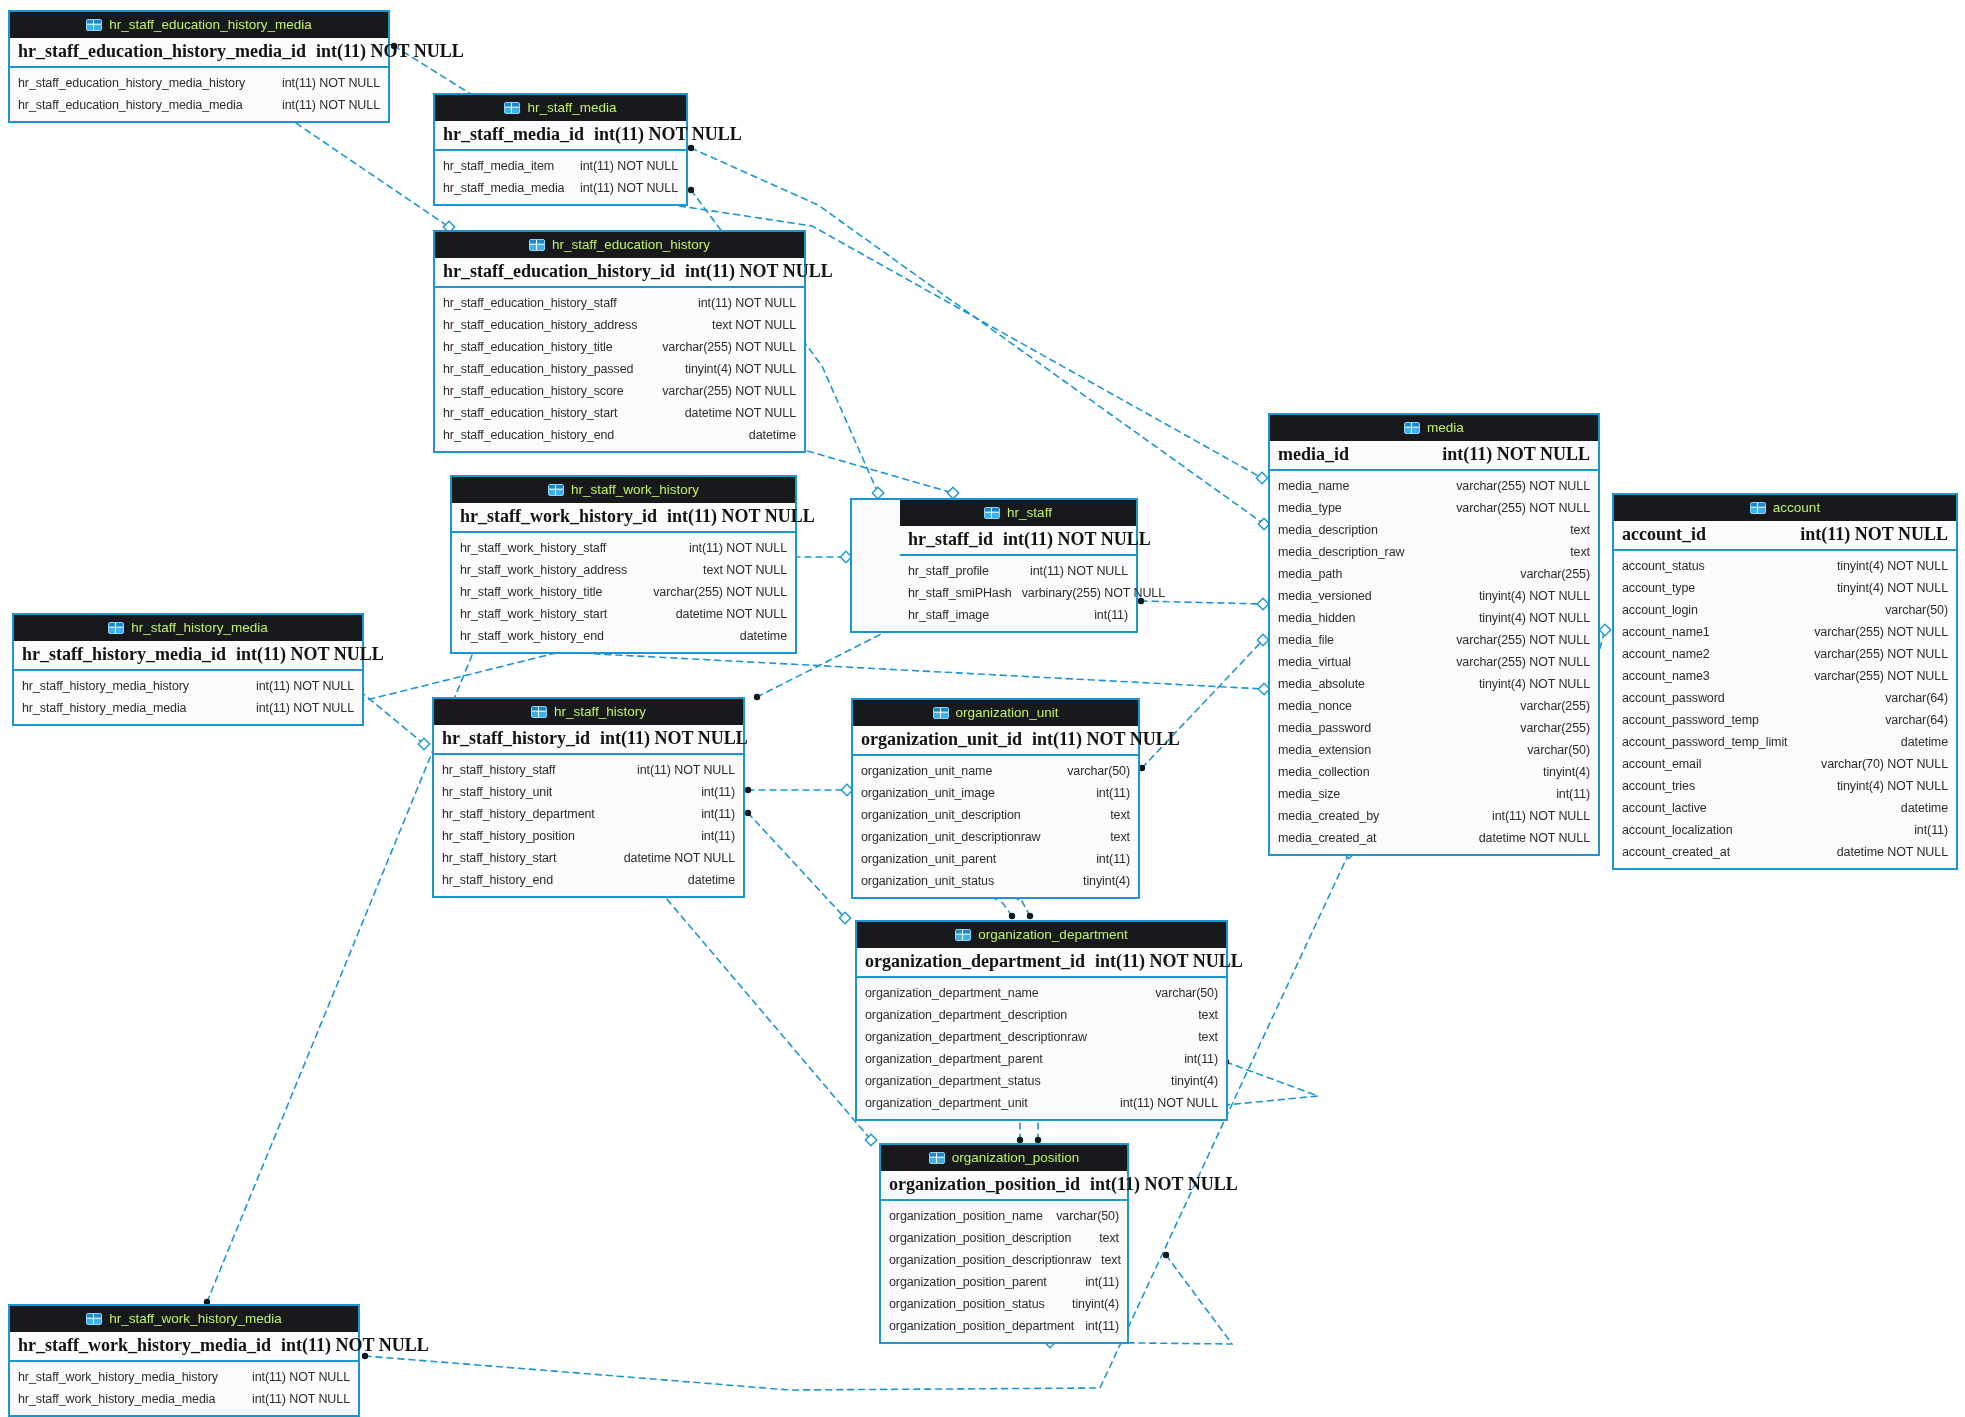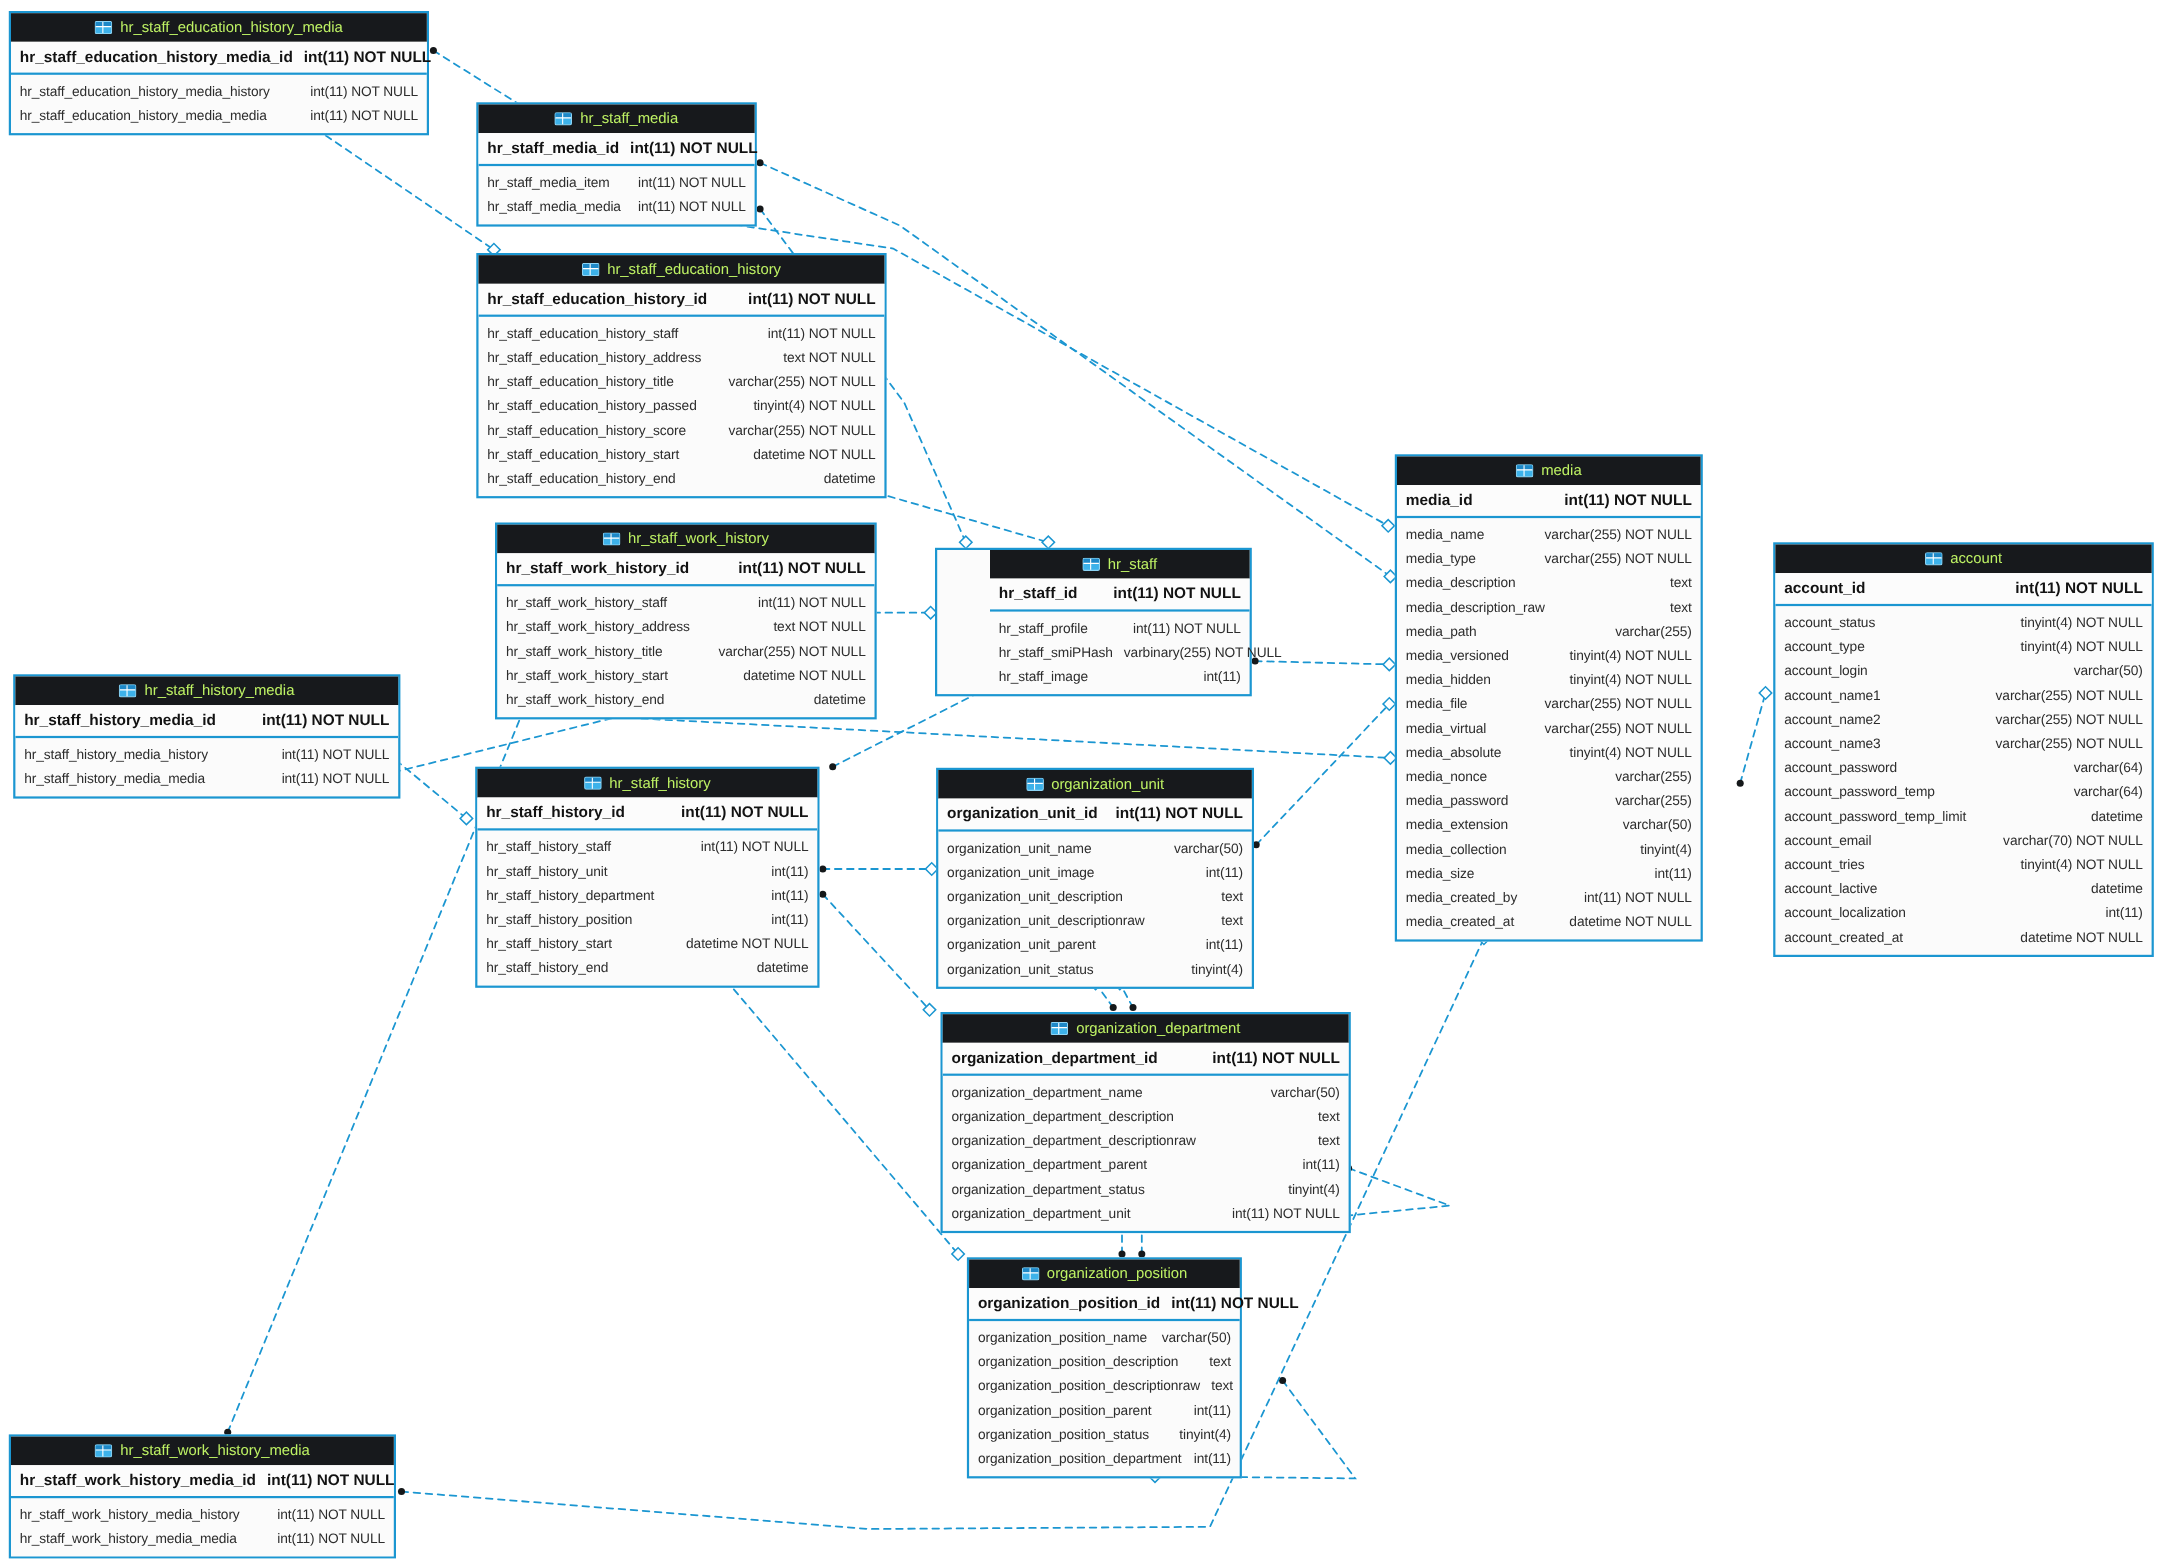--- a/index.html
+++ b/index.html
@@ -2,21 +2,21 @@
 <html><head>
 <meta charset="utf-8">
 <style>
   html,body{margin:0;padding:0;background:#fff;}
   body{font-family:"Liberation Sans","DejaVu Sans",sans-serif;}
   #canvas{position:relative;width:1965px;height:1417px;background:#ffffff;overflow:hidden;}
   #rel-layer{position:absolute;left:0;top:0;width:1965px;height:1417px;z-index:1;}
   .entity{position:absolute;z-index:2;background:#fbfbfb;border:2px solid #1b96d1;box-sizing:border-box;box-shadow:0 0 0 1px rgba(255,255,255,0);}
   .entity-header{display:flex;align-items:center;justify-content:center;gap:7px;background:#17191c;color:#bef264;font-size:13.5px;padding:4px 6px;height:18px;line-height:18px;white-space:nowrap;}
   .tbl-icon{display:inline-flex;align-items:center;}
-  .pk-row{display:flex;justify-content:space-between;gap:10px;padding:5px 8px 6px 8px;border-bottom:2px solid #1b96d1;font-weight:bold;font-size:14px;color:#121212;background:#fcfcfc;line-height:17px;}
+  .pk-row{display:flex;justify-content:space-between;gap:10px;padding:5px 8px 6px 8px;border-bottom:2px solid #1b96d1;font-weight:bold;font-size:18px;color:#121212;background:#fcfcfc;line-height:17px;font-family:Liberation Serif, serif;}
   .entity-body{padding:4px 0 5px 0;}
   .col-row{display:flex;justify-content:space-between;gap:10px;padding:2.5px 8px;font-size:12.5px;color:#2d2d2d;line-height:17px;letter-spacing:-0.1px;}
   .col-name{white-space:nowrap;}
   .col-type{white-space:nowrap;text-align:right;}
   .pk-row .col-name,.pk-row .col-type{white-space:nowrap;}
   .rel-line{fill:none;stroke:#1b96d1;stroke-width:1.6;stroke-dasharray:6 5;stroke-linecap:round;}
   .rel-dot{fill:#15181a;stroke:none;}
   .rel-diamond{fill:#ffffff;stroke:#1b96d1;stroke-width:1.4;}
 </style>
 </head>
@@ -503,21 +503,21 @@
         <div class="col-row">
           <span class="col-name">organization_position_status</span>
           <span class="col-type">tinyint(4)</span>
         </div>
         <div class="col-row">
           <span class="col-name">organization_position_department</span>
           <span class="col-type">int(11)</span>
         </div>
       </div>
     </div>
-    <div class="entity" style="left: 1268px; top: 413px; width: 280px;">
+    <div class="entity" style="left: 1268px; top: 413px; width: 332px;">
       <div class="entity-header">
         <span class="tbl-icon">
           <svg width="16" height="12" viewBox="0 0 16 12">
             <rect x="0.5" y="0.5" width="15" height="11" rx="1.5" fill="#3db2ea" stroke="#8bd3f4" stroke-width="1"></rect>
             <rect x="1" y="1" width="14" height="3.8" fill="#1e88c7"></rect>
             <line x1="1" y1="5.2" x2="15" y2="5.2" stroke="#ffffff" stroke-width="1"></line>
             <line x1="7.5" y1="1" x2="7.5" y2="11" stroke="#ffffff" stroke-width="1"></line>
           </svg>
         </span>
         <span>media</span>

